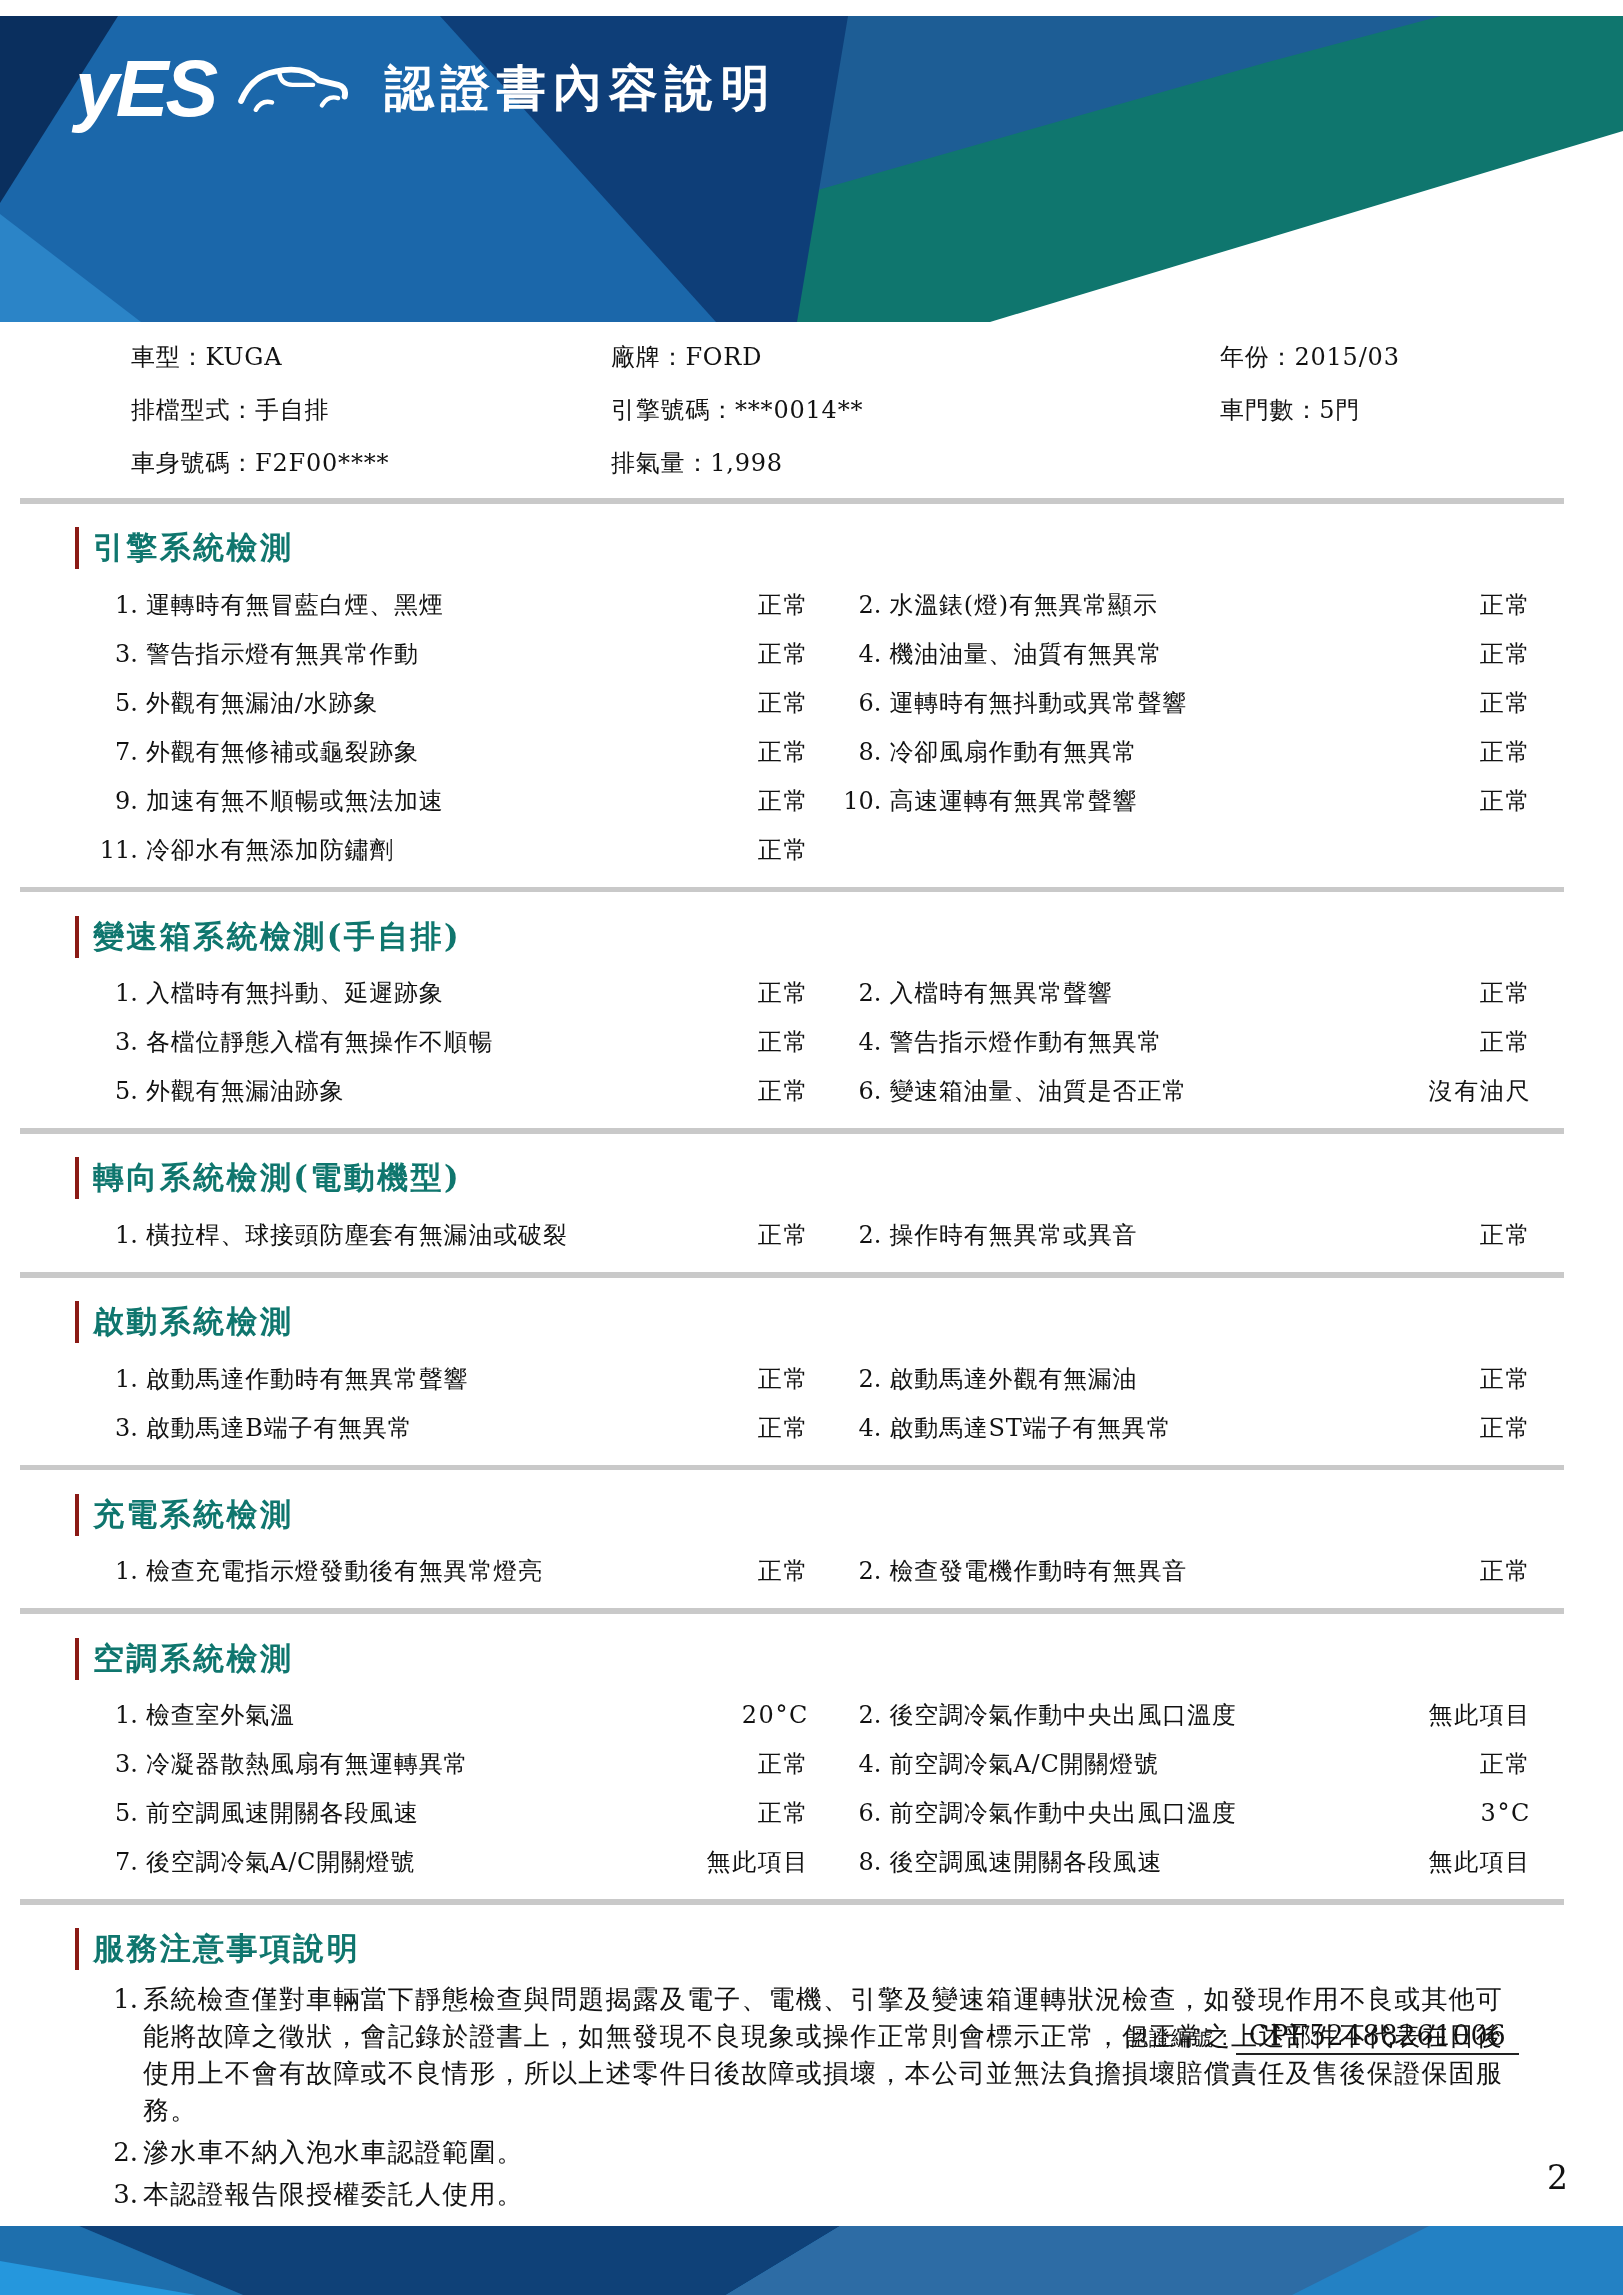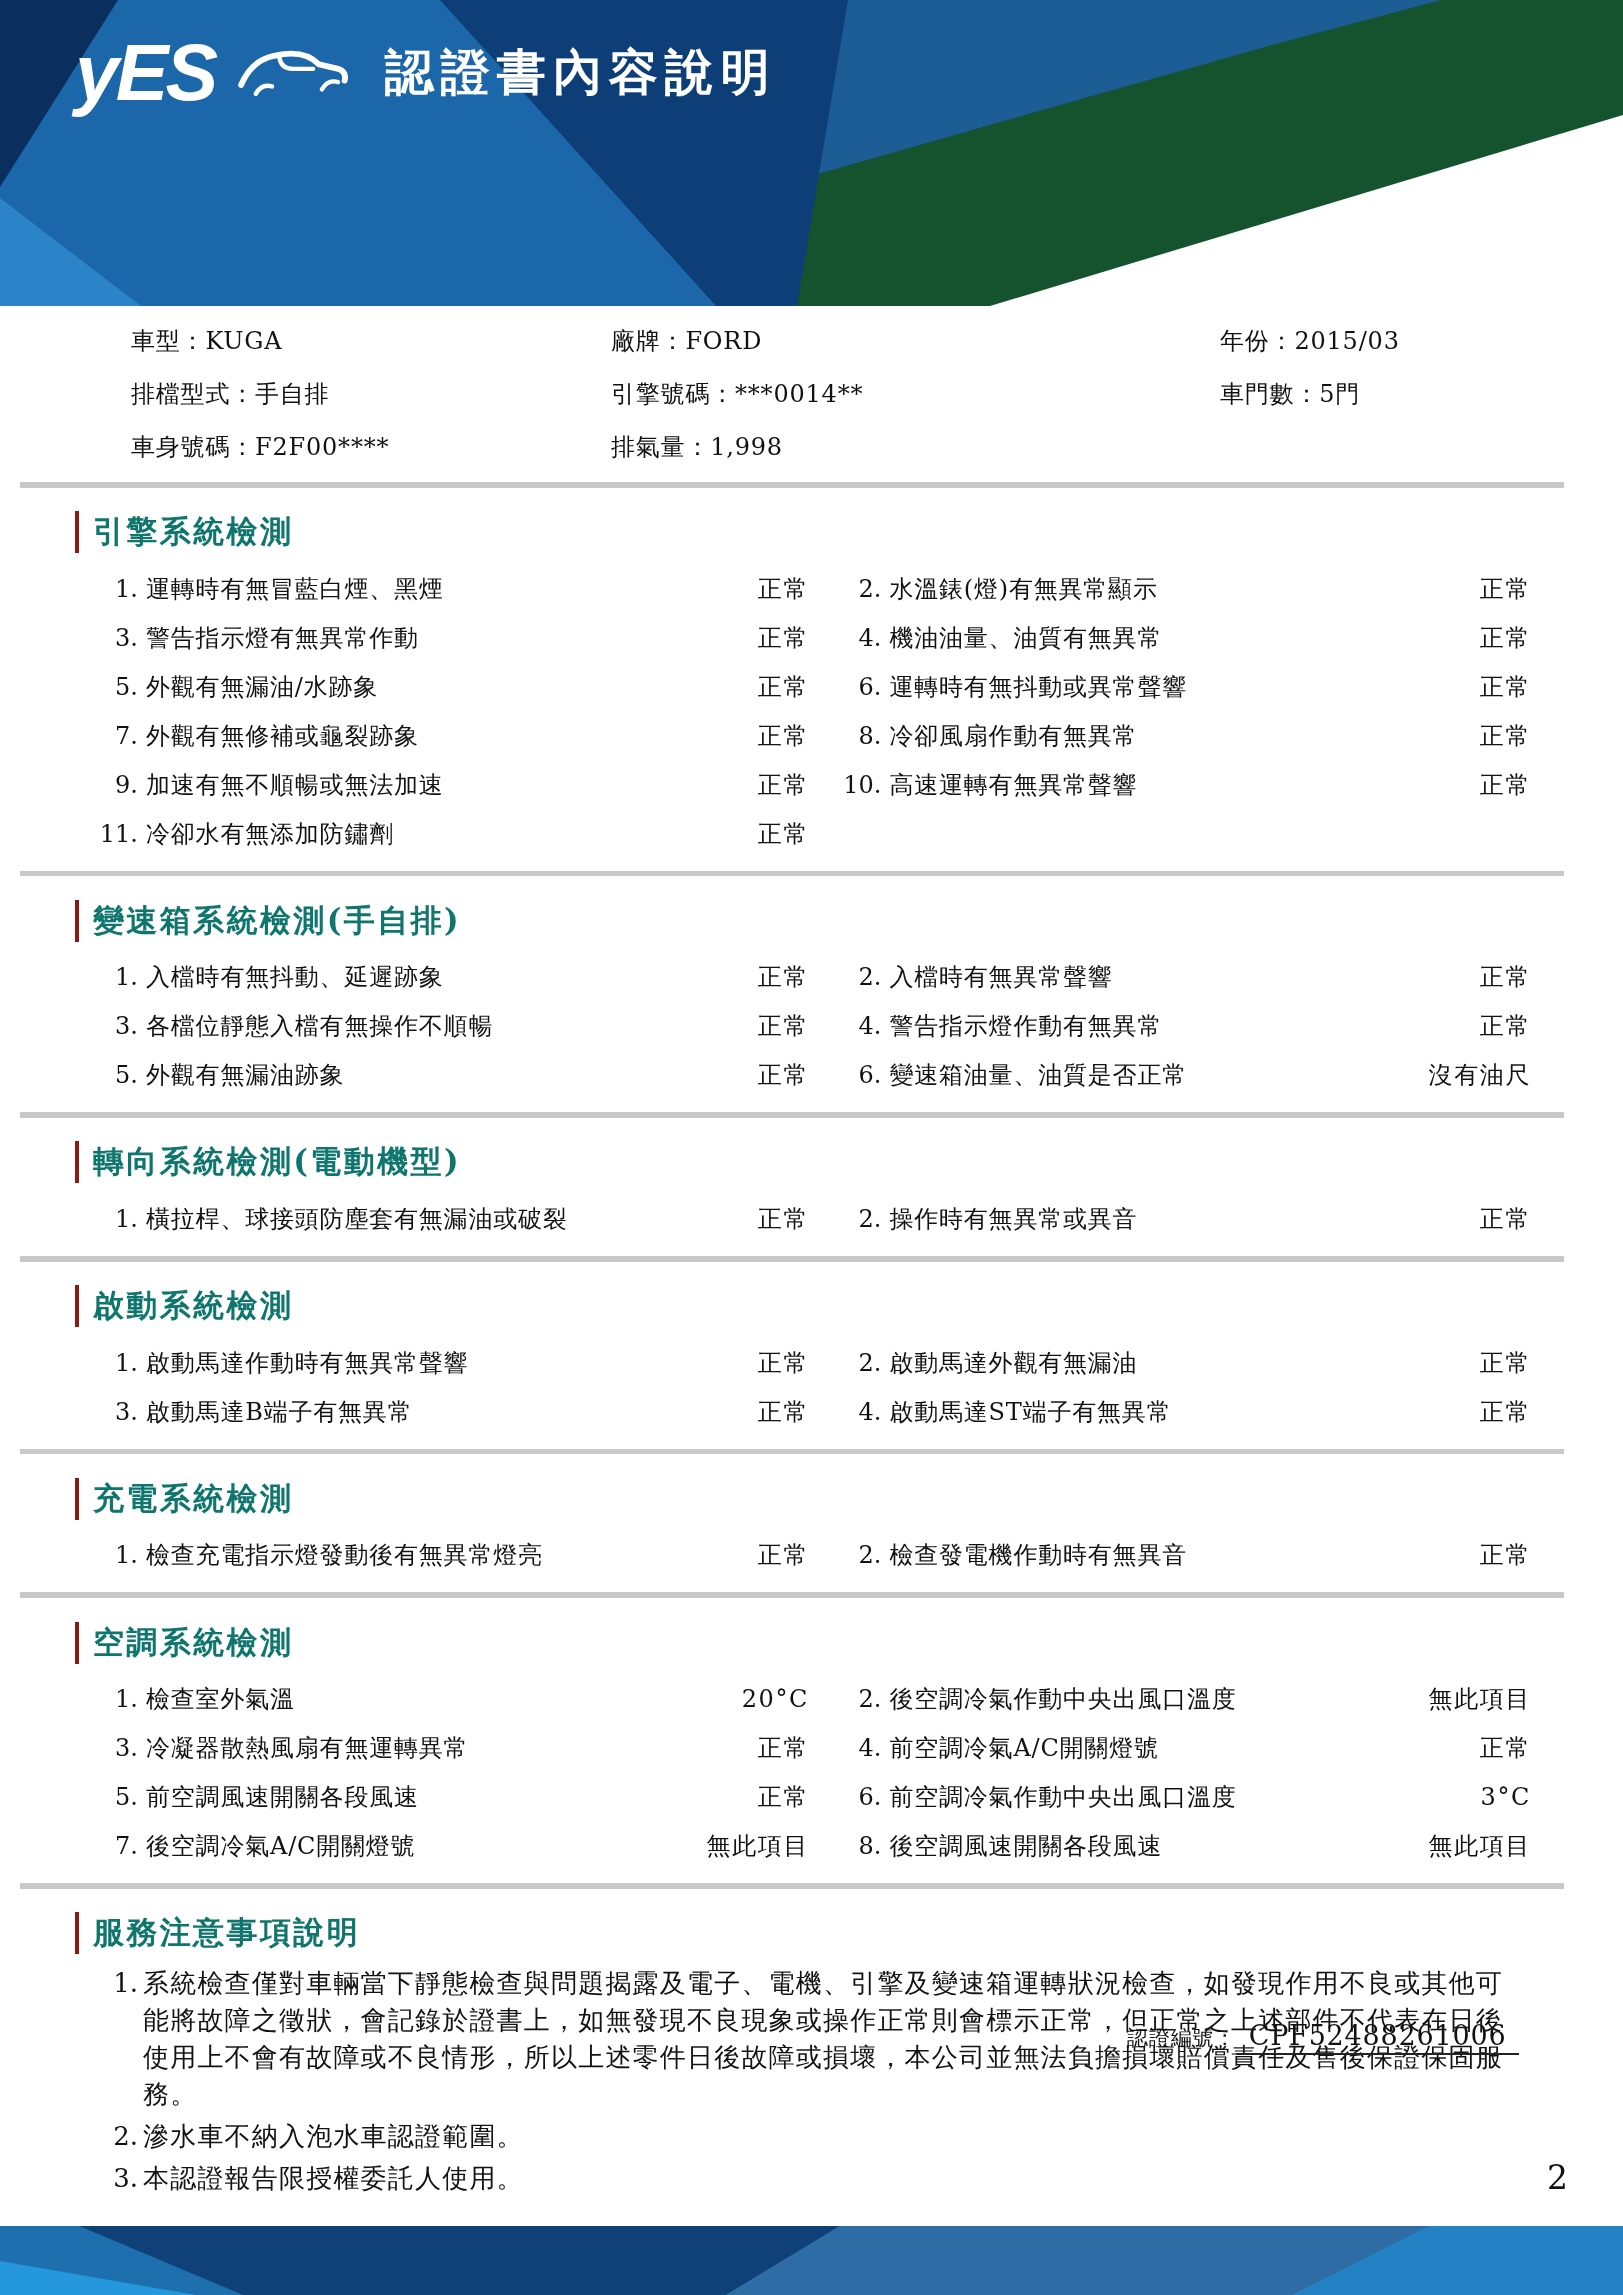--- a/index.html
+++ b/index.html
@@ -1,21 +1,21 @@
 <!DOCTYPE html>
 <html style="font-size:12.6px"><head>
 <meta charset="utf-8">
 <style>
   html,body{margin:0;padding:0;background:#e9e9e9;}
   .page{
     position:relative;width:1623px;height:2295px;background:#ffffff;overflow:hidden;
     color:#121212;font-family:"DejaVu Serif","Liberation Serif",serif;
   }
   
-  .hdr{position:relative;height:306px;background:#14532d;overflow:hidden;}
+  .hdr{position:relative;height:306px;background:#0f766e;overflow:hidden;margin-top:16px;}
   .shape{position:absolute;inset:0;}
   .s-med   {background:#1b67aa;clip-path:polygon(0 0,440px 0,780px 306px,0 306px);}
   .s-dark  {background:#0e3e78;clip-path:polygon(440px 0,848px 0,797px 306px,716px 306px);}
   .s-band  {background:#1d5d95;clip-path:polygon(848px 0,1441px 0,1268px 46px,793px 181px);}
   .s-corner{background:#0a2f5e;clip-path:polygon(0 0,118px 0,0 187px);}
   .s-ltwedge{background:#2b84c7;clip-path:polygon(0 198px,141px 306px,0 306px);}
   .s-white {background:#ffffff;clip-path:polygon(990px 306px,1623px 115px,1623px 306px);}
   .brand{position:absolute;left:75px;top:33px;display:flex;align-items:center;gap:20.4px;}
   .logo-text{
     font-family:"Liberation Sans","DejaVu Sans",sans-serif;

